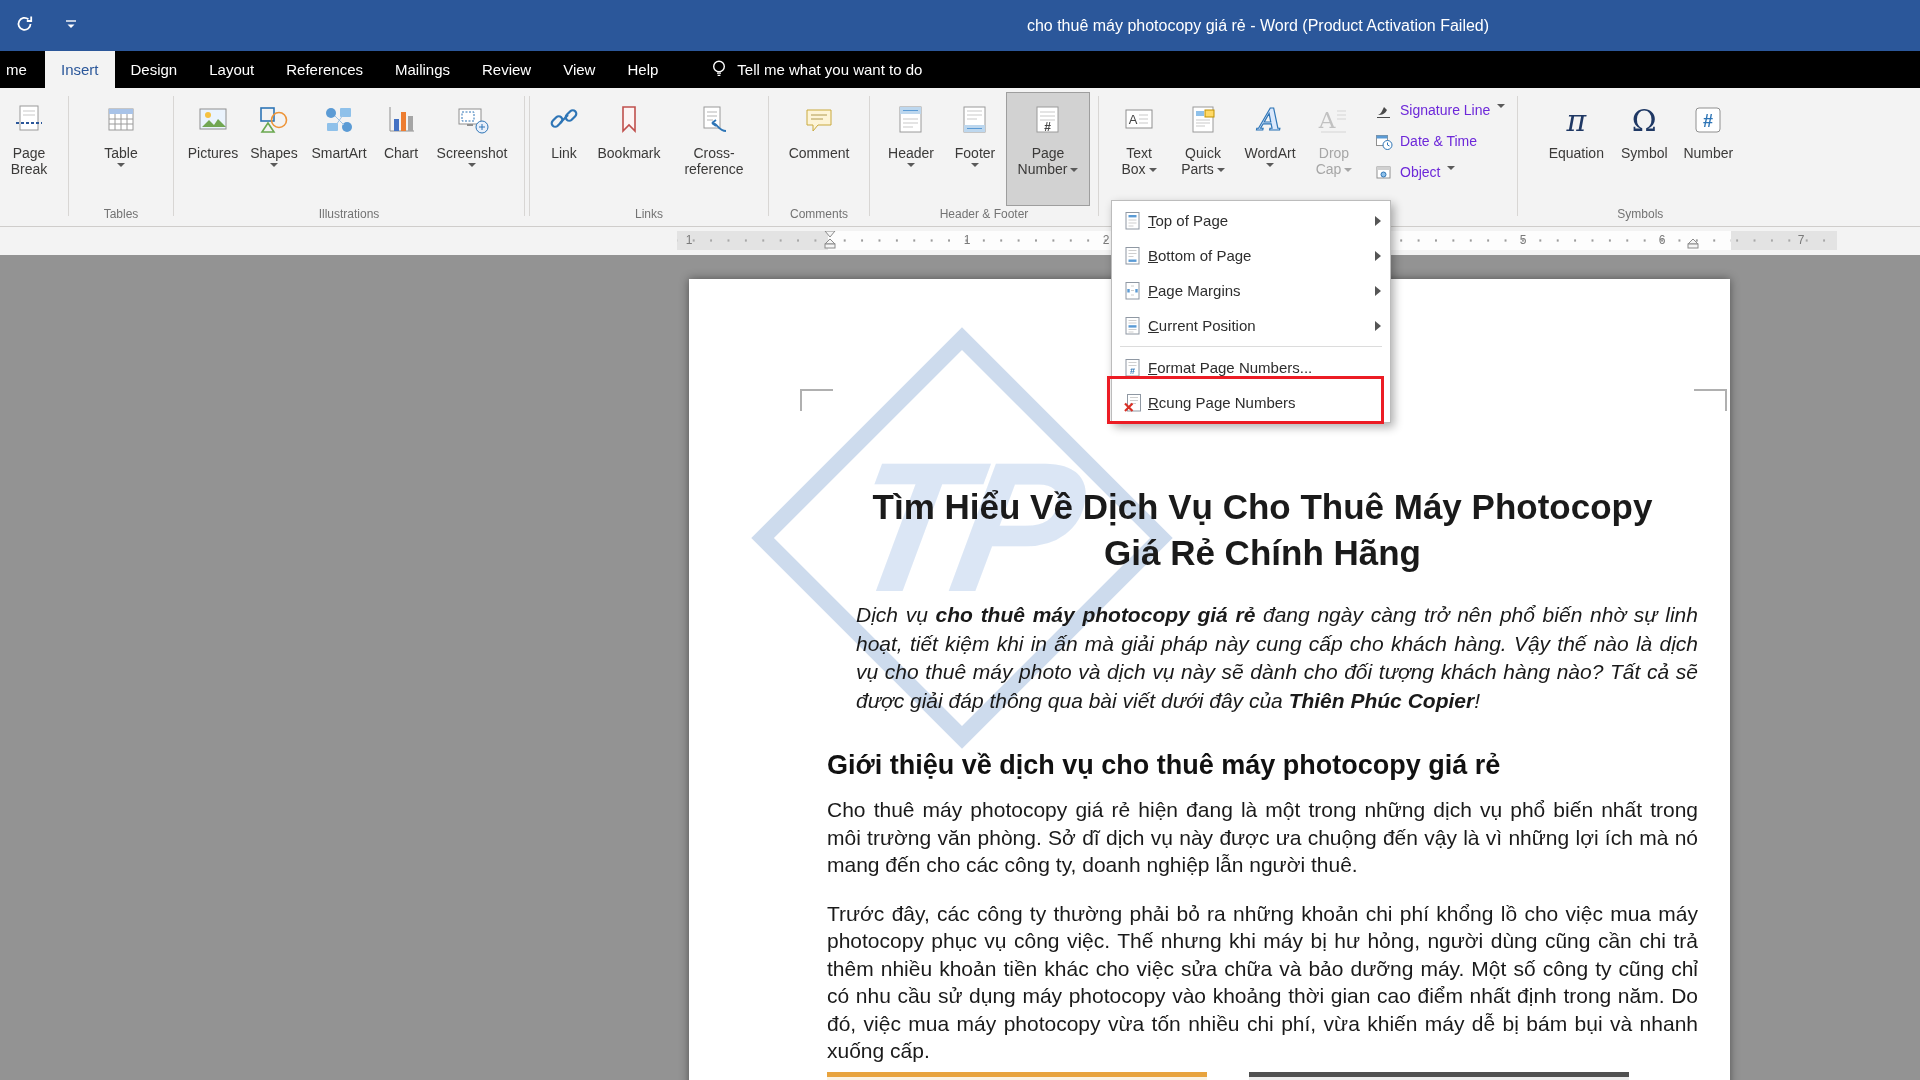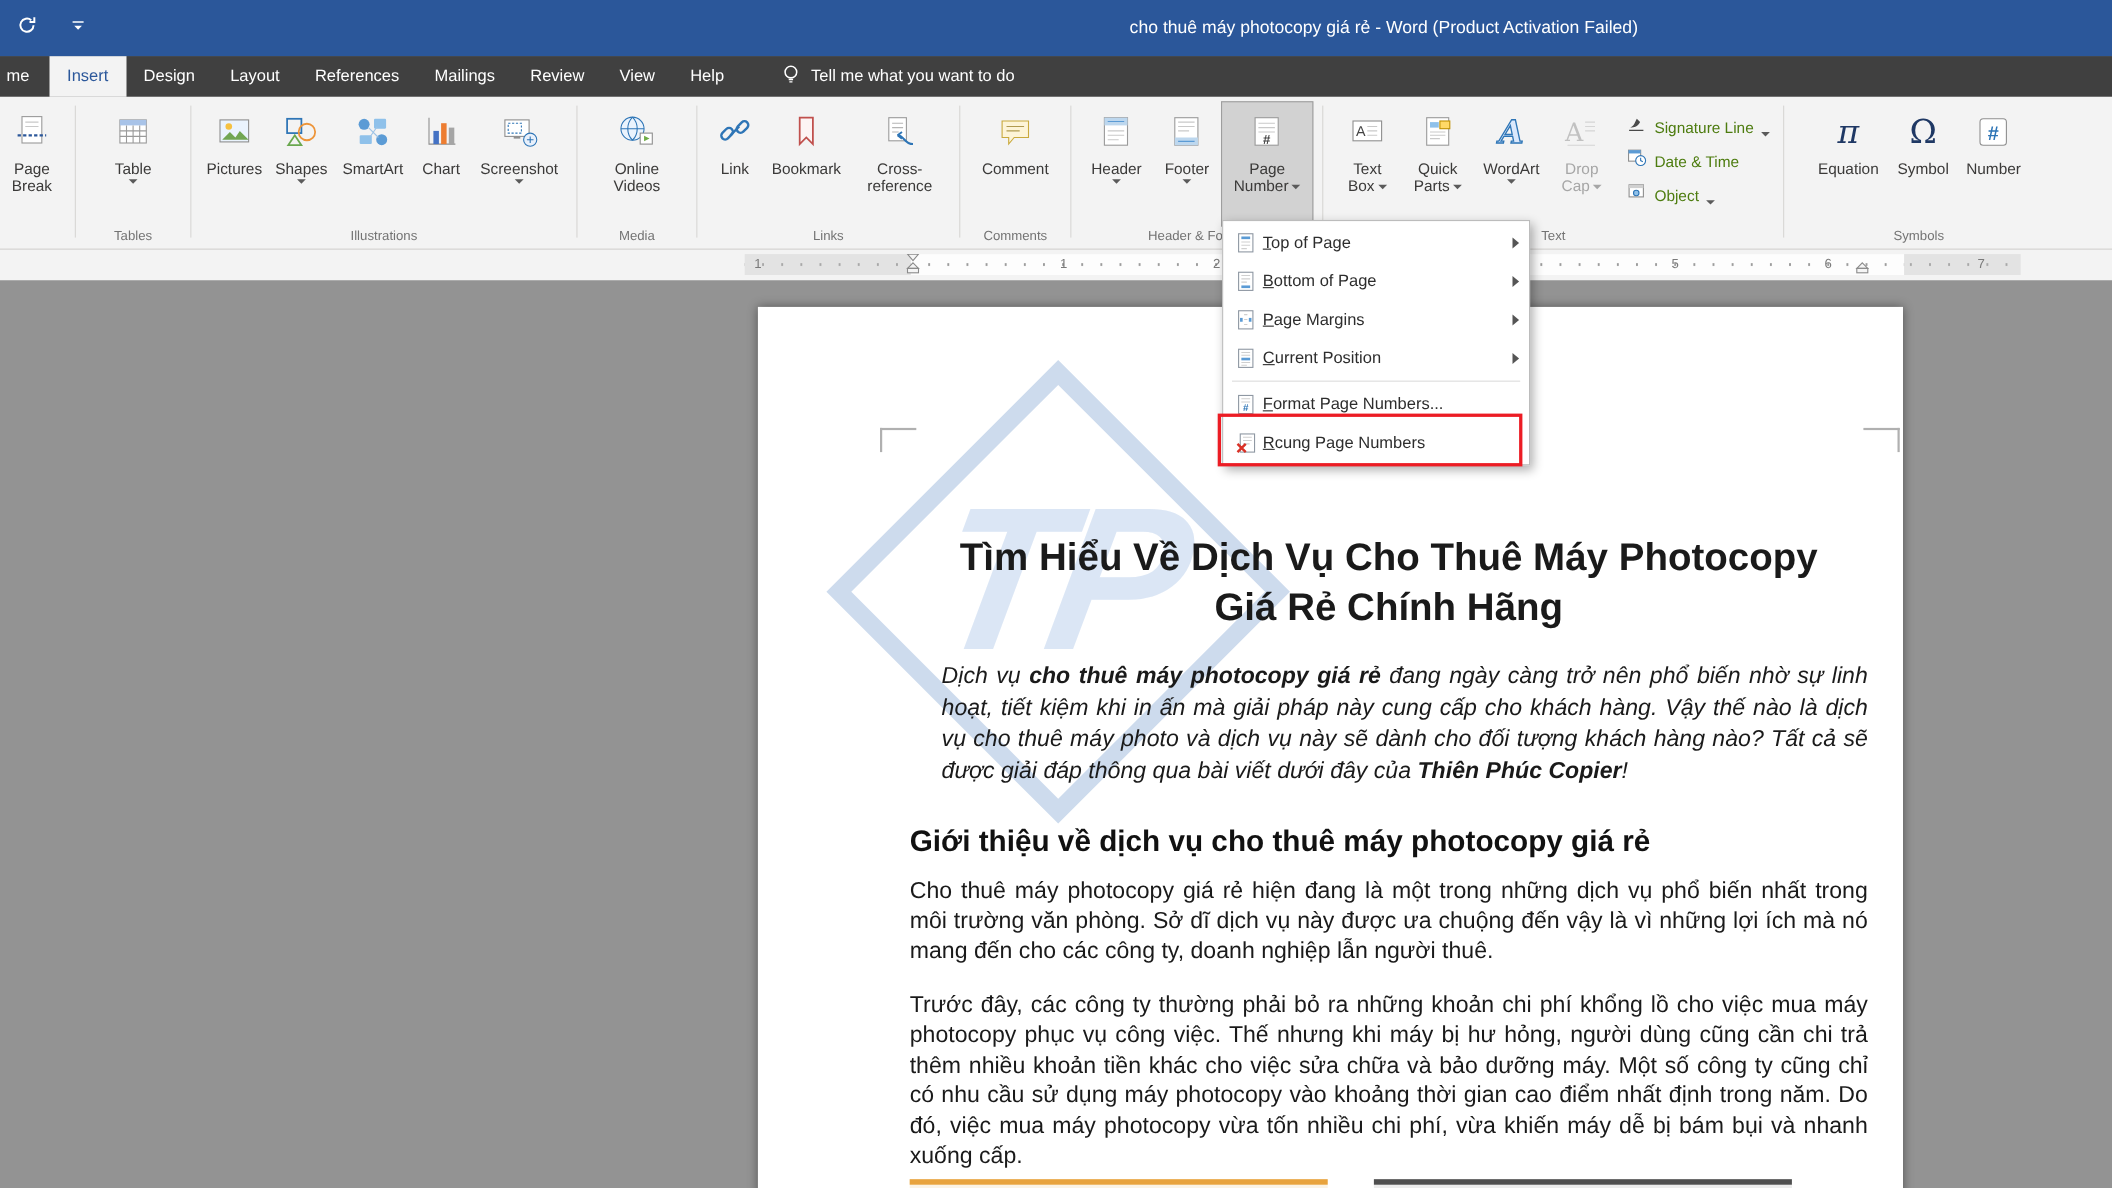--- a/index.html
+++ b/index.html
@@ -6,21 +6,21 @@
   html,body{width:1920px;height:1080px;overflow:hidden;font-family:"Liberation Sans","DejaVu Sans",sans-serif;}
   .app{position:relative;width:1920px;height:1080px;background:#939393;}
 
   
   .titlebar{position:relative;height:51px;background:#2b579a;color:#fff;}
   .qat{position:absolute;left:12px;top:0;height:51px;display:flex;align-items:center;gap:20px;}
   .qatbtn{display:flex;align-items:center;justify-content:center;width:26px;height:26px;cursor:default;}
   .window-title{position:absolute;left:1258px;top:0;transform:translateX(-50%);line-height:51px;font-size:16px;white-space:nowrap;}
 
   
-  .tabrow{display:flex;align-items:stretch;height:37px;background:#404040;}
+  .tabrow{display:flex;align-items:stretch;height:37px;background:#000000;}
   .tab{color:#fff;font-size:15px;padding:12px 16px;display:flex;align-items:center;white-space:nowrap;cursor:default;}
   .tab.partial{width:45px;overflow:hidden;padding:0 0 0 6px;}
   .tab.active{background:#f3f3f3;color:#2b579a;}
   .tellme{display:flex;align-items:center;gap:9px;color:#fff;font-size:15px;margin-left:36px;cursor:default;}
 
   
   .ribbon{position:relative;height:139px;background:#f3f3f3;border-bottom:1px solid #cfcdcb;display:flex;align-items:stretch;}
   .rgroup{display:flex;flex-direction:column;}
   .rbuttons{flex:1;display:flex;align-items:flex-start;padding:4px 6px 0;}
   .glabel{height:21px;font-size:12px;color:#737373;text-align:center;line-height:17px;white-space:nowrap;}
@@ -28,21 +28,21 @@
   .rbtn{display:flex;flex-direction:column;align-items:center;padding-top:5px;height:114px;border:1px solid transparent;cursor:default;}
   .ricon{height:44px;display:flex;align-items:center;justify-content:center;}
   .rlabel{font-size:14px;line-height:16px;color:#3b3a39;text-align:center;margin-top:3px;display:flex;flex-direction:column;align-items:center;}
   .lblrow{display:flex;align-items:center;gap:3px;}
   .cdown{width:0;height:0;border-left:4px solid transparent;border-right:4px solid transparent;border-top:4px solid #5a5a5a;display:inline-block;margin-top:2px;}
   .rbtn.pressed{background:#d2d2d2;border-color:#9e9e9e;}
   .rbtn.disabled .rlabel{color:#a6a6a6;}
   .rbtn.disabled .ricon{opacity:.55;}
   .rbtn.disabled .cdown{border-top-color:#a6a6a6;}
   .smallcol{display:flex;flex-direction:column;gap:9px;padding:10px 4px 0 12px;}
-  .sbtn{display:flex;align-items:flex-end;gap:7px;font-size:14px;color:#4d7c0f;height:22px;white-space:nowrap;cursor:default;}
+  .sbtn{display:flex;align-items:flex-start;gap:7px;font-size:14px;color:#6d28d9;height:22px;white-space:nowrap;cursor:default;}
   .glyph{font-family:"DejaVu Serif","Liberation Serif",serif;font-size:30px;color:#1f3864;}
   .glyph.it{font-style:italic;}
 
   
   .w-pagebreak{width:62px;margin-left:-8px}
   .w-table{width:88px}
   .w-pictures{width:62px}.w-shapes{width:60px}.w-smartart{width:70px}.w-chart{width:54px}.w-screenshot{width:88px}
   .w-online{width:92px}
   .w-link{width:52px}.w-bookmark{width:78px}.w-crossref{width:92px}
   .w-comment{width:84px}
@@ -245,39 +245,20 @@
           <span class="rlabel">
             <span>Screenshot</span>
             <i class="cdown"></i>
           </span>
         </div>
       </div>
       <div class="glabel">Illustrations</div>
     </div>
     <div class="rsep"></div>
 
-    <div class="rgroup">
-      <div class="rbuttons">
-        <div class="rbtn w-online">
-          <span class="ricon">
-            <svg width="36" height="34">
-                <circle cx="14" cy="14" r="10.5" fill="#eaf3fd" stroke="#2e75b6"></circle>
-                <path d="M3.5 14 h21 M14 3.5 a15 15 0 0 1 0 21 M14 3.5 a15 15 0 0 0 0 21" stroke="#2e75b6" fill="none"></path>
-                <rect x="21" y="18" width="11" height="10" fill="#fff" stroke="#8f8f8f"></rect>
-                <path d="M24.5 20.5 l5 2.5 -5 2.5 z" fill="#70ad47"></path>
-              </svg>
-          </span>
-          <span class="rlabel">
-            <span>Online</span>
-            <span>Videos</span>
-          </span>
-        </div>
-      </div>
-      <div class="glabel">Media</div>
-    </div>
     <div class="rsep"></div>
 
     <div class="rgroup">
       <div class="rbuttons">
         <div class="rbtn w-link">
           <span class="ricon">
             <svg width="34" height="34">
                 <g stroke="#2e75b6" stroke-width="2.2" fill="none">
                   <path d="M13 20 l8 -8"></path>
                   <rect x="4" y="15" width="12" height="7" rx="3.5" transform="rotate(-45 10 18.5)"></rect>

